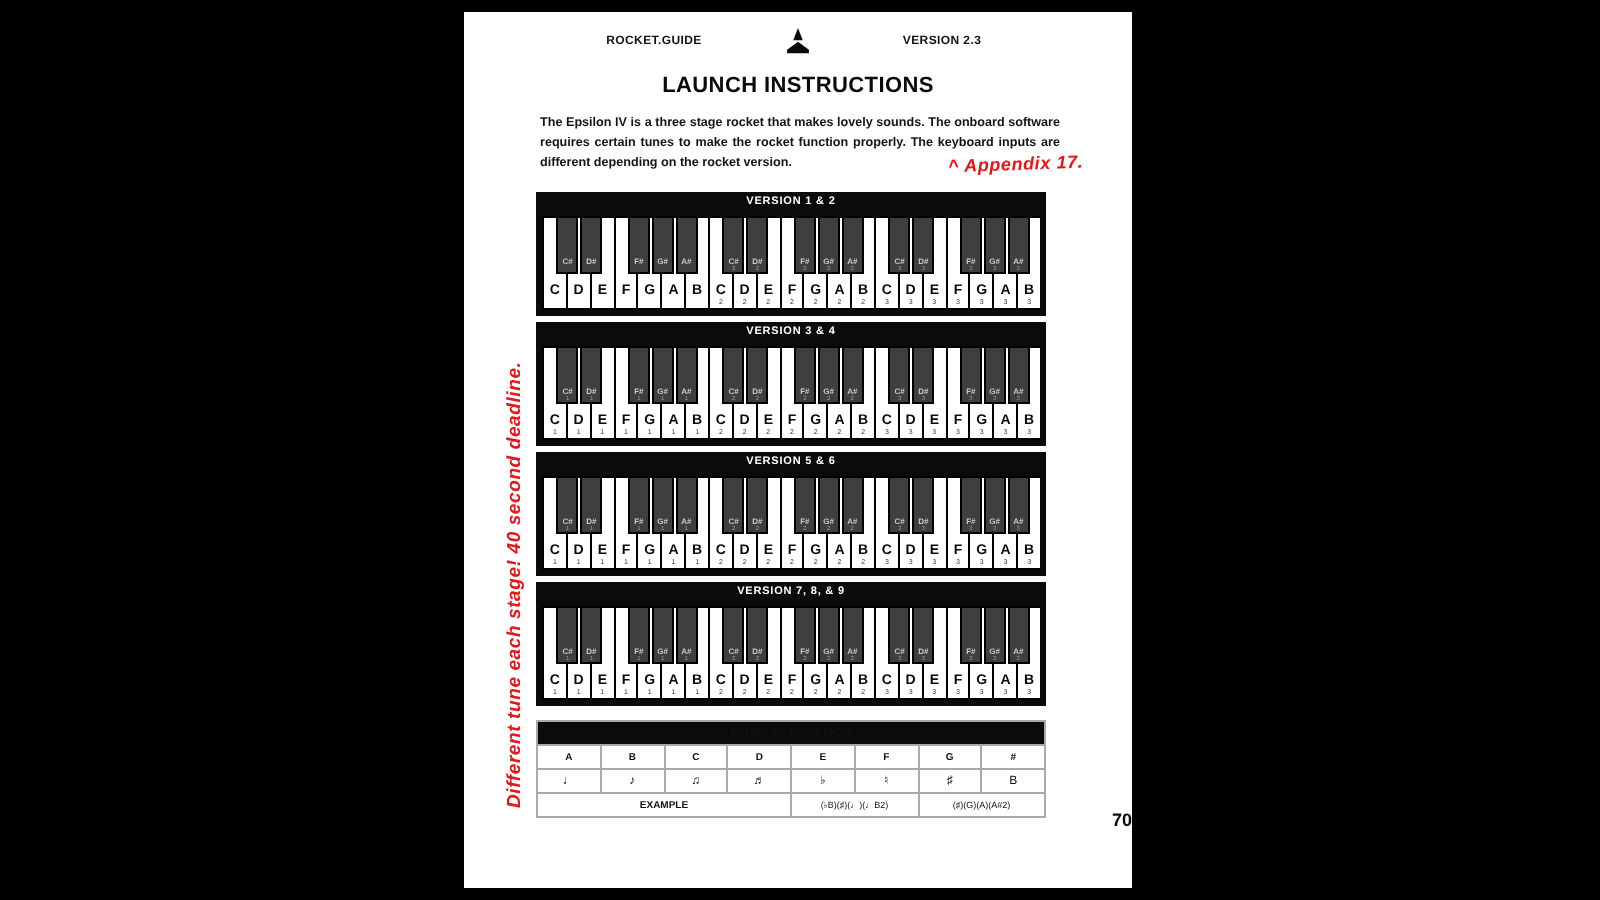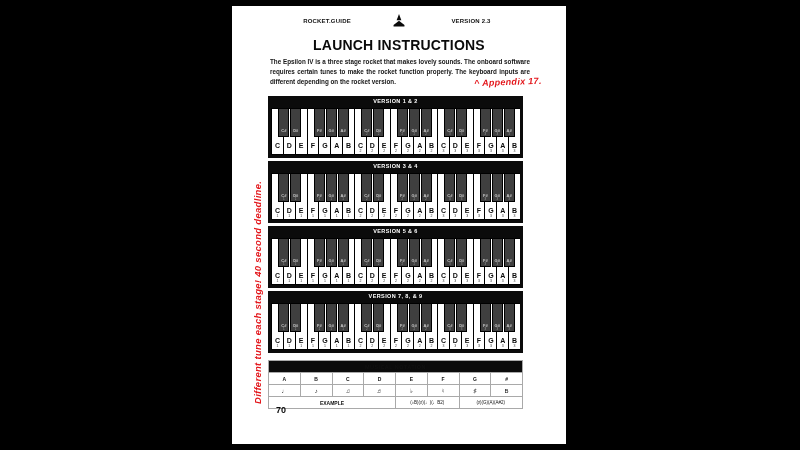--- a/index.html
+++ b/index.html
@@ -7,21 +7,21 @@
        font-family:"Liberation Sans","DejaVu Sans",sans-serif;}
   .page{position:absolute;left:232px;top:6px;width:334px;height:438px;background:#ffffff;}
 
   
   .doc-header{position:absolute;top:7px;left:30px;right:30px;height:16px;
               display:flex;align-items:center;}
   .doc-header .hcell{flex:1;text-align:center;font-size:6px;font-weight:700;color:#111;letter-spacing:.2px;}
   .rocket{width:14px;height:15px;flex:0 0 auto;}
 
   .doc-title{position:absolute;top:31px;left:0;width:100%;text-align:center;
-             font-size:14px;font-weight:800;color:#0a0a0a;letter-spacing:.2px;}
+             font-size:11px;font-weight:800;color:#0a0a0a;letter-spacing:.2px;}
 
   .doc-paragraph{position:absolute;top:51px;left:38px;width:260px;
                  font-size:6.3px;line-height:1.6;font-weight:700;color:#151515;text-align:justify;}
 
   
   .appendix-note{position:absolute;top:71px;right:24px;color:#e3171c;
                  font-size:9px;font-weight:700;font-style:italic;letter-spacing:.3px;
                  transform:rotate(-2deg);white-space:nowrap;}
   .side-note{position:absolute;left:6px;top:136px;width:16px;height:262px;}
   .side-note span{position:absolute;left:14px;top:262px;transform:rotate(-90deg);
@@ -50,22 +50,22 @@
   .notation{position:absolute;left:36px;top:354px;width:255px;}
   .notation table{width:100%;border-collapse:collapse;table-layout:fixed;}
   .nt-title{background:#0b0b0b;color:#fff;text-align:center;height:9px;
             font-size:5.5px;font-weight:700;letter-spacing:.4px;border:1px solid #0b0b0b;}
   .notation td{border:1px solid #a9a9a9;text-align:center;height:11px;padding:0;color:#111;}
   .nt-head td{font-size:5px;font-weight:700;}
   .nt-sym td{font-size:6px;}
   .nt-example td{font-size:4.5px;}
   .nt-example .ex-label{font-size:5px;font-weight:700;}
 
-  .page-number{position:absolute;top:399px;left:0;width:100%;text-align:left;
-               font-size:9px;font-weight:800;color:#0a0a0a;margin-left:44px;}
+  .page-number{position:absolute;top:399px;left:0;width:100%;text-align:right;
+               font-size:9px;font-weight:800;color:#0a0a0a;}
 </style>
 </head>
 <body>
 
 <div class="page">
 
   <div class="doc-header">
     <span class="hcell">ROCKET.GUIDE</span>
     <svg class="rocket" viewBox="0 0 20 22">
       <polygon points="10,0 13.5,9 6.5,9" fill="#0a0a0a"></polygon>

